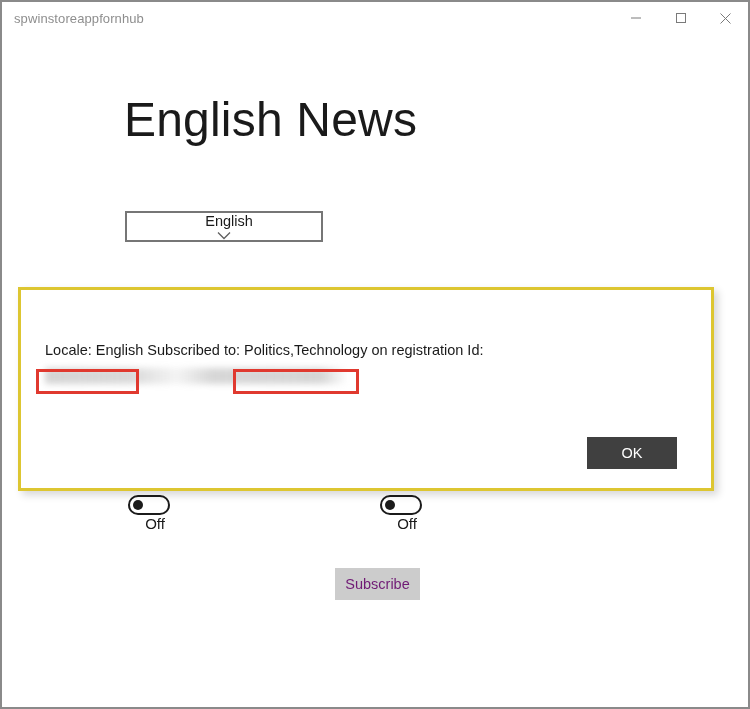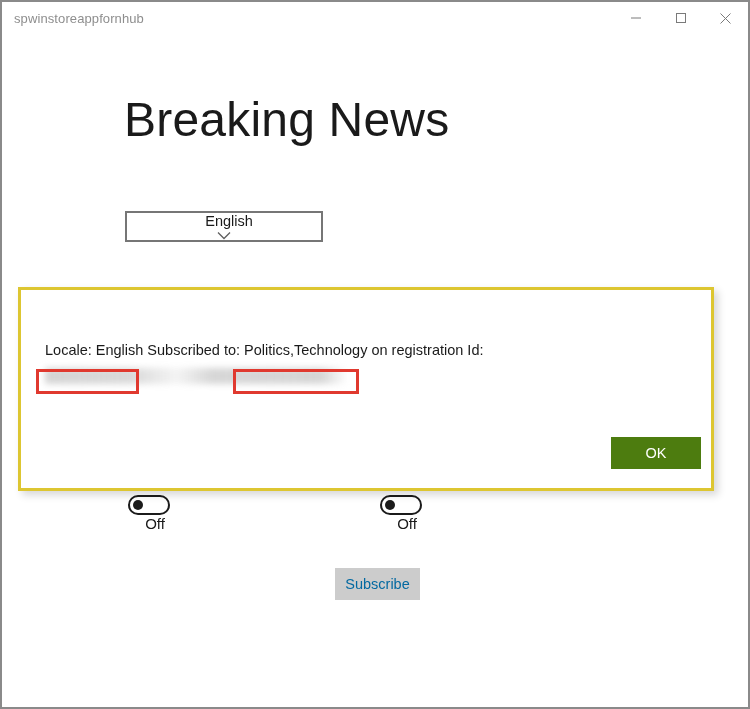--- a/index.html
+++ b/index.html
@@ -144,21 +144,21 @@
 
   
   .subscribe-btn {
     position: absolute;
     left: 333px;
     top: 534px;
     width: 85px;
     height: 32px;
     background: #cccccc;
     border: none;
-    color: #0369a1;
+    color: #701a75;
     font-size: 14.5px;
     font-family: "Liberation Sans", sans-serif;
     display: flex;
     align-items: center;
     justify-content: center;
     padding: 14px;
   }
 
   
   .dialog {
@@ -192,25 +192,25 @@
         rgba(213,213,213,0.9) 28%,
         rgba(235,235,235,0.55) 44%,
         rgba(210,210,210,0.9) 56%,
         rgba(206,206,206,0.85) 92%,
         rgba(240,240,240,0.3) 100%);
     filter: blur(3px);
     border-radius: 2px;
   }
   .ok-btn {
     position: absolute;
-    left: 590px;
+    left: 566px;
     top: 147px;
     width: 90px;
     height: 32px;
-    background: #4d7c0f;
+    background: #404040;
     border: none;
     color: #ffffff;
     font-size: 14.5px;
     font-family: "Liberation Sans", sans-serif;
     display: flex;
     align-items: center;
     justify-content: center;
     padding: 0;
   }
 
@@ -246,21 +246,21 @@
         <svg width="13" height="13" viewBox="0 0 13 13">
           <line x1="1.5" y1="1.5" x2="11.5" y2="11.5" stroke="currentColor" stroke-width="1"></line>
           <line x1="11.5" y1="1.5" x2="1.5" y2="11.5" stroke="currentColor" stroke-width="1"></line>
         </svg>
       </div>
     </div>
   </div>
 
   <div class="content">
 
-    <div class="page-title">Breaking News</div>
+    <div class="page-title">English News</div>
 
     <div class="locale-select">
       <div class="locale-value">English</div>
       <div class="locale-chevron">
         <svg width="14" height="9" viewBox="0 0 14 9">
           <polyline points="1,1.5 7,7.5 13,1.5" fill="none" stroke="currentColor" stroke-width="1.3"></polyline>
         </svg>
       </div>
     </div>
 

